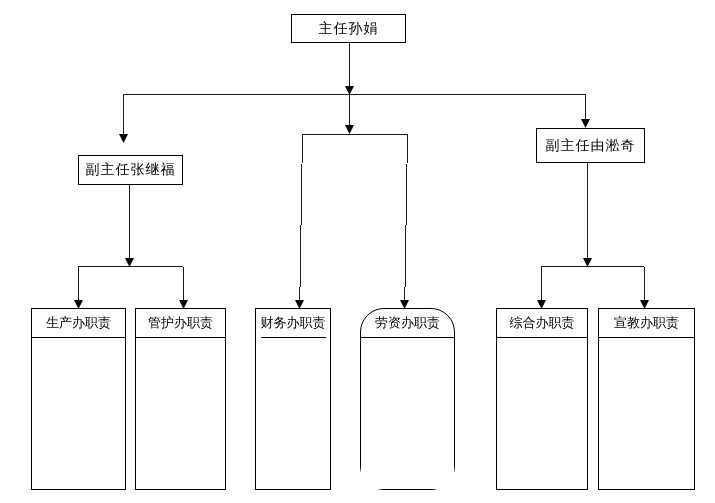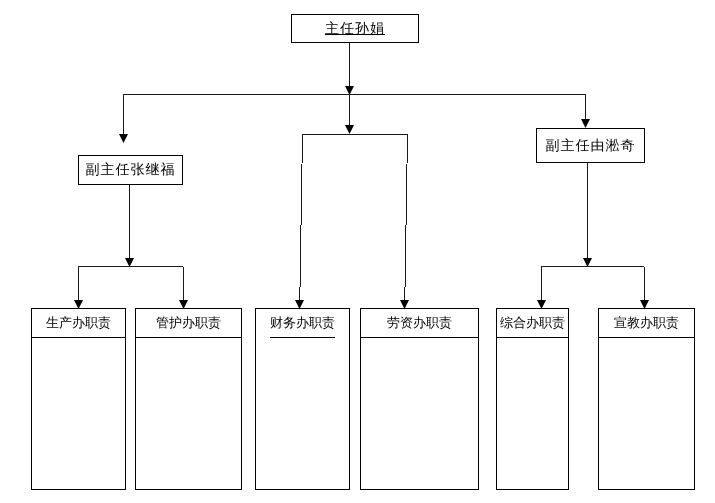--- a/index.html
+++ b/index.html
@@ -147,48 +147,48 @@
       <line x1="541.5" y1="266.5" x2="541.5" y2="300"></line>
       <polygon points="537,300 546,300 541.5,309"></polygon>
     </g>
 
     <g>
       <line x1="644.5" y1="266.5" x2="644.5" y2="300"></line>
       <polygon points="640,300 649,300 644.5,309"></polygon>
     </g>
   </svg>
 
-  <div class="node" style="left:291px; top:14px; width:128px; height:29px;text-decoration:underline;">
+  <div class="node" style="left:291px; top:14px; width:115px; height:29px;">
     <span>主任孙娟</span>
   </div>
 
   <div class="node" style="left:78px; top:155px; width:105px; height:30px;">
     <span>副主任张继福</span>
   </div>
   <div class="node" style="left:536px; top:128px; width:109px; height:35px;">
     <span>副主任由淞奇</span>
   </div>
 
   <div class="dept" style="left:31px; width:95px;">
     <div class="dept-header">生产办职责</div>
     <div class="dept-body"></div>
   </div>
-  <div class="dept" style="left:135px; width:107px;">
+  <div class="dept" style="left:135px; width:91px;">
     <div class="dept-header">管护办职责</div>
     <div class="dept-body"></div>
   </div>
-  <div class="dept" style="left:255px; width:95px;align-items:center;">
+  <div class="dept" style="left:255px; width:76px;align-items:center;">
     <div class="dept-header">财务办职责</div>
     <div class="dept-body"></div>
   </div>
-  <div class="dept" style="left:360px; width:119px;">
+  <div class="dept" style="left:360px; width:95px;border-radius:24px;">
     <div class="dept-header">劳资办职责</div>
     <div class="dept-body"></div>
   </div>
-  <div class="dept" style="left:496px; width:73px;">
+  <div class="dept" style="left:496px; width:92px;">
     <div class="dept-header">综合办职责</div>
     <div class="dept-body"></div>
   </div>
   <div class="dept" style="left:598px; width:97px;justify-content:center;">
     <div class="dept-header">宣教办职责</div>
     <div class="dept-body"></div>
   </div>
 
 </div>
 

